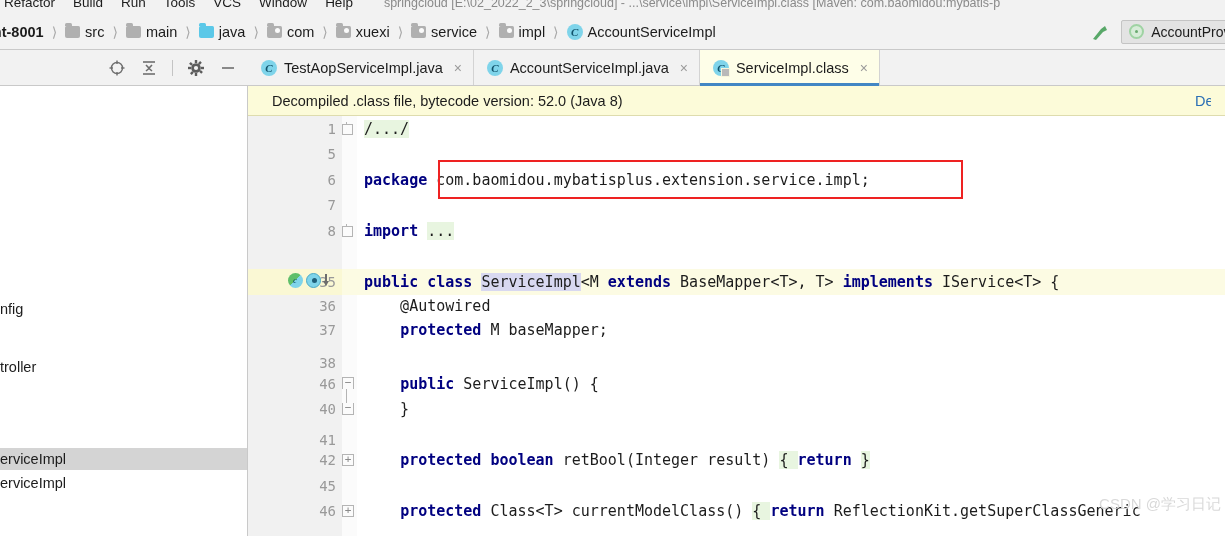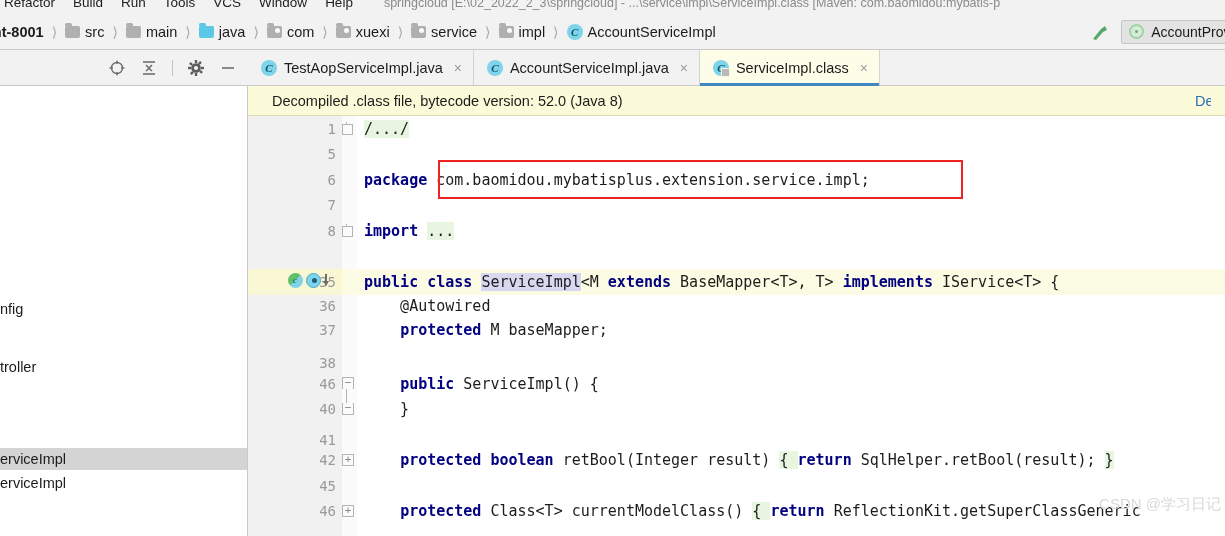--- a/index.html
+++ b/index.html
@@ -526,21 +526,21 @@
         <span class="code-text"><span>    }</span></span>
       </div>
 
       <div class="line" style="top:311px">
         <span class="lnum-cell">41</span>
       </div>
 
       <div class="line" style="top:331.5px">
         <span class="lnum-cell">42</span>
         <span class="foldmark">+</span>
-        <span class="code-text"><span>    </span><span class="kw">protected boolean </span><span>retBool(Integer result) </span><span class="brace-fold">{ </span><span class="kw">return </span><span>SqlHelper.retBool(result); </span><span class="brace-fold">}</span></span>
+        <span class="code-text"><span>    </span><span class="kw">protected boolean </span><span>retBool(Integer result) </span><span class="brace-fold">{ </span><span class="kw">return </span><span class="brace-fold">}</span></span>
       </div>
 
       <div class="line" style="top:357px">
         <span class="lnum-cell">45</span>
       </div>
 
       <div class="line" style="top:382.5px">
         <span class="lnum-cell">46</span>
         <span class="foldmark">+</span>
         <span class="code-text"><span>    </span><span class="kw">protected </span><span>Class&lt;T&gt; currentModelClass() </span><span class="brace-fold">{ </span><span class="kw">return </span><span>ReflectionKit.getSuperClassGeneric</span></span>

